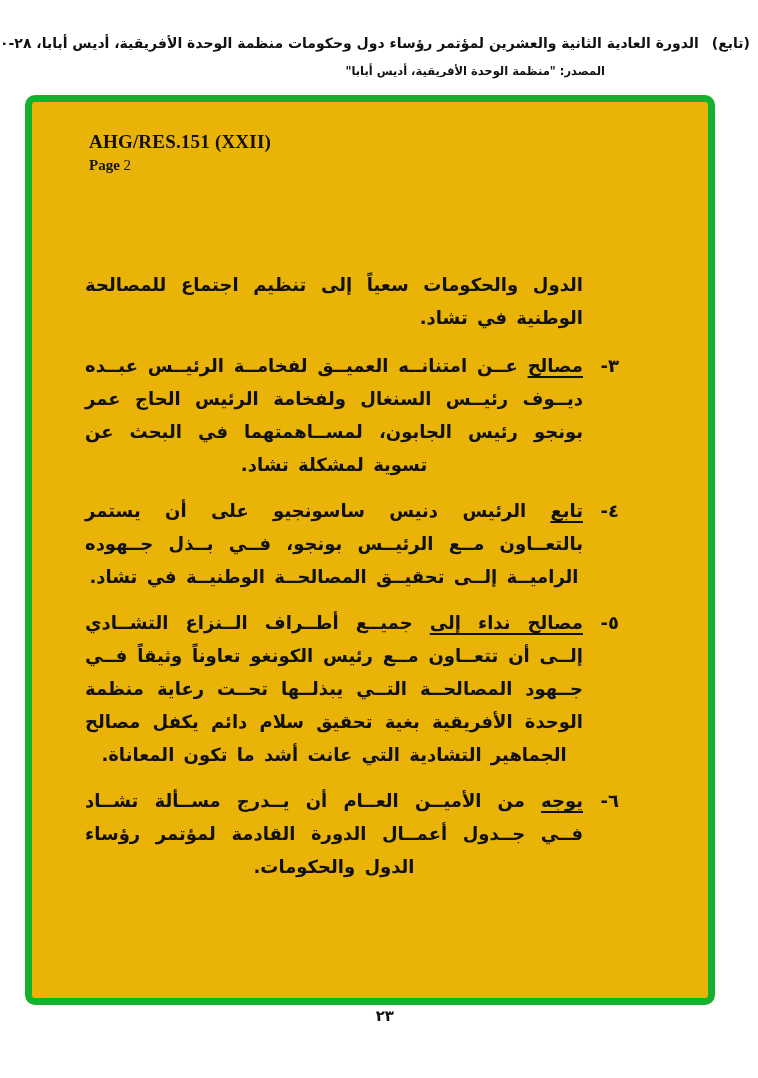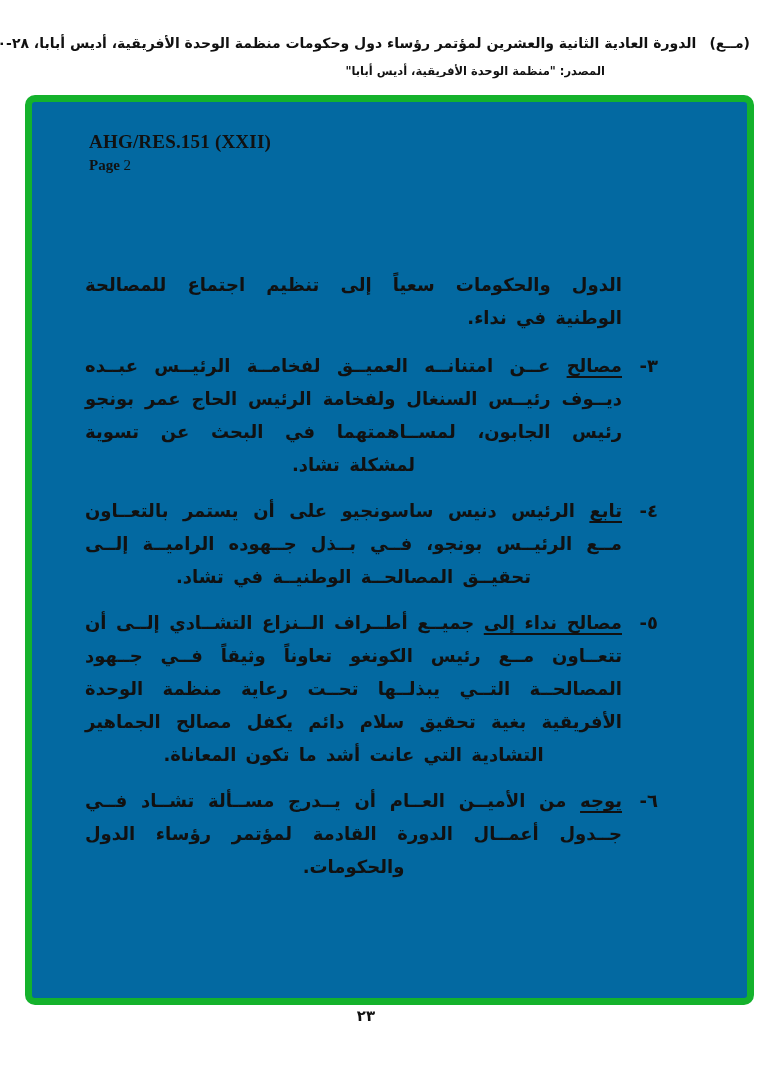--- a/index.html
+++ b/index.html
@@ -13,21 +13,21 @@
     direction:rtl;display:flex;gap:13px;align-items:baseline;
     font-weight:bold;font-size:14px;line-height:24px;white-space:nowrap;
   }
   .hdr2{
     position:absolute;top:61px;right:153px;
     direction:rtl;font-weight:bold;font-size:11.5px;line-height:20px;white-space:nowrap;
   }
   
   .doc-frame{
     position:absolute;left:25px;top:95px;width:676px;height:896px;
-    border:7px solid #14b22c;border-radius:10px;background:#0369a1;padding-left:39px;
+    border:7px solid #14b22c;border-radius:10px;background:#eab308;
   }
   .ref{
     position:absolute;left:57px;top:29px;
     font-family:"Liberation Serif",serif;font-weight:bold;font-size:19px;letter-spacing:.2px;
   }
   .pageline{
     position:absolute;left:57px;top:55px;
     font-family:"Liberation Serif",serif;font-weight:bold;font-size:15px;
   }
   .pageline .pn{font-weight:normal;font-size:15px;}
@@ -41,42 +41,42 @@
     text-align:justify;text-align-last:right;
   }
   .para{position:relative;margin:0 0 13px 0;}
   .marker{position:absolute;right:0;top:0;line-height:33px;}
   .ptext{
     padding-right:36px;text-align:justify;text-align-last:center;
   }
   .lead{text-decoration:underline;text-underline-offset:4px;text-decoration-thickness:1.5px;}
   
   .folio{
-    position:absolute;left:338px;top:1007px;width:56px;text-align:center;
+    position:absolute;left:338px;top:1007px;width:56px;text-align:right;
     font-weight:bold;font-size:15px;direction:rtl;letter-spacing:4px;
   }
 </style>
 </head>
 <body>
 
 <div class="page" style="color: rgb(17, 17, 17);">
 
   <div class="hdr1">
-    <span>(مــع)</span>
+    <span>(تابع)</span>
     <span>الدورة العادية الثانية والعشرين لمؤتمر رؤساء دول وحكومات منظمة الوحدة الأفريقية، أديس أبابا، ٢٨-٣٠ يوليه ١٩٨٦</span>
   </div>
 
   <div class="hdr2">المصدر:  "منظمة الوحدة الأفريقية، أديس أبابا"</div>
 
   <div class="doc-frame" style="border-color: rgb(20, 178, 44);">
     <div class="ref">AHG/RES.151 (XXII)</div>
     <div class="pageline"><span>Page</span> <span class="pn">2</span></div>
 
     <div class="body-col">
-      <p class="cont">الدول والحكومات سعياً إلى تنظيم اجتماع للمصالحة الوطنية في نداء.</p>
+      <p class="cont">الدول والحكومات سعياً إلى تنظيم اجتماع للمصالحة الوطنية في تشاد.</p>
       <div id="paras">
   <div class="para">
     <span class="marker">٣-</span>
     <div class="ptext"><span class="lead">مصالح</span><span class="rest"> عــن امتنانــه العميــق لفخامــة الرئيــس عبــده ديــوف رئيــس السنغال ولفخامة الرئيس الحاج عمر بونجو رئيس الجابون، لمســاهمتهما في البحث عن تسوية لمشكلة تشاد.</span></div>
   </div>
 
   <div class="para">
     <span class="marker">٤-</span>
     <div class="ptext"><span class="lead">تابع</span><span class="rest"> الرئيس دنيس ساسونجيو على أن يستمر بالتعــاون مــع الرئيــس بونجو، فــي بــذل جــهوده الراميــة إلــى تحقيــق المصالحــة الوطنيــة في تشاد.</span></div>
   </div>

